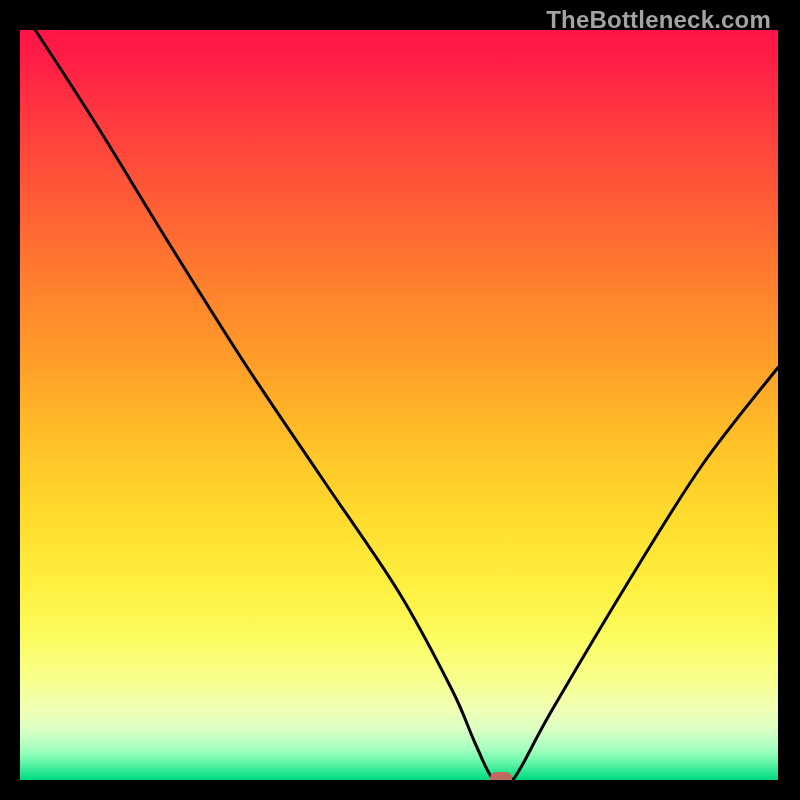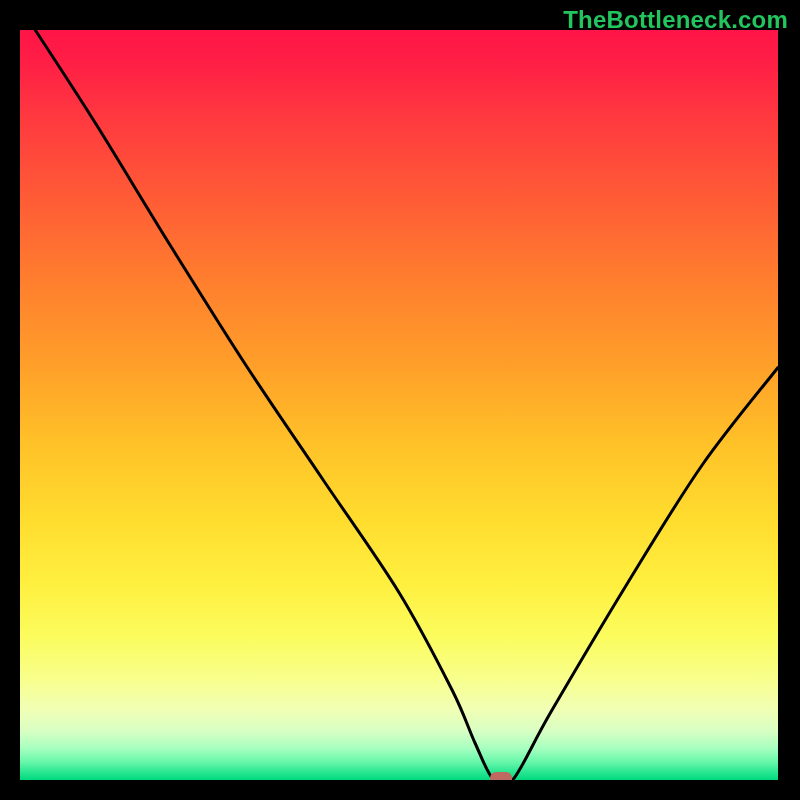--- a/index.html
+++ b/index.html
@@ -13,22 +13,22 @@
   }
   .stage {
     position: relative;
     width: 800px;
     height: 800px;
     background: #000;
   }
   .watermark {
     position: absolute;
     top: 6px;
-    right: 12px;
-    color: #22c55e;
+    right: 29px;
+    color: #a3a3a3;
     font-size: 24px;
     font-weight: 600;
     letter-spacing: 0.2px;
     user-select: none;
   }
   .plot {
     position: absolute;
     left: 20px;
     top: 30px;
     width: 758px;

